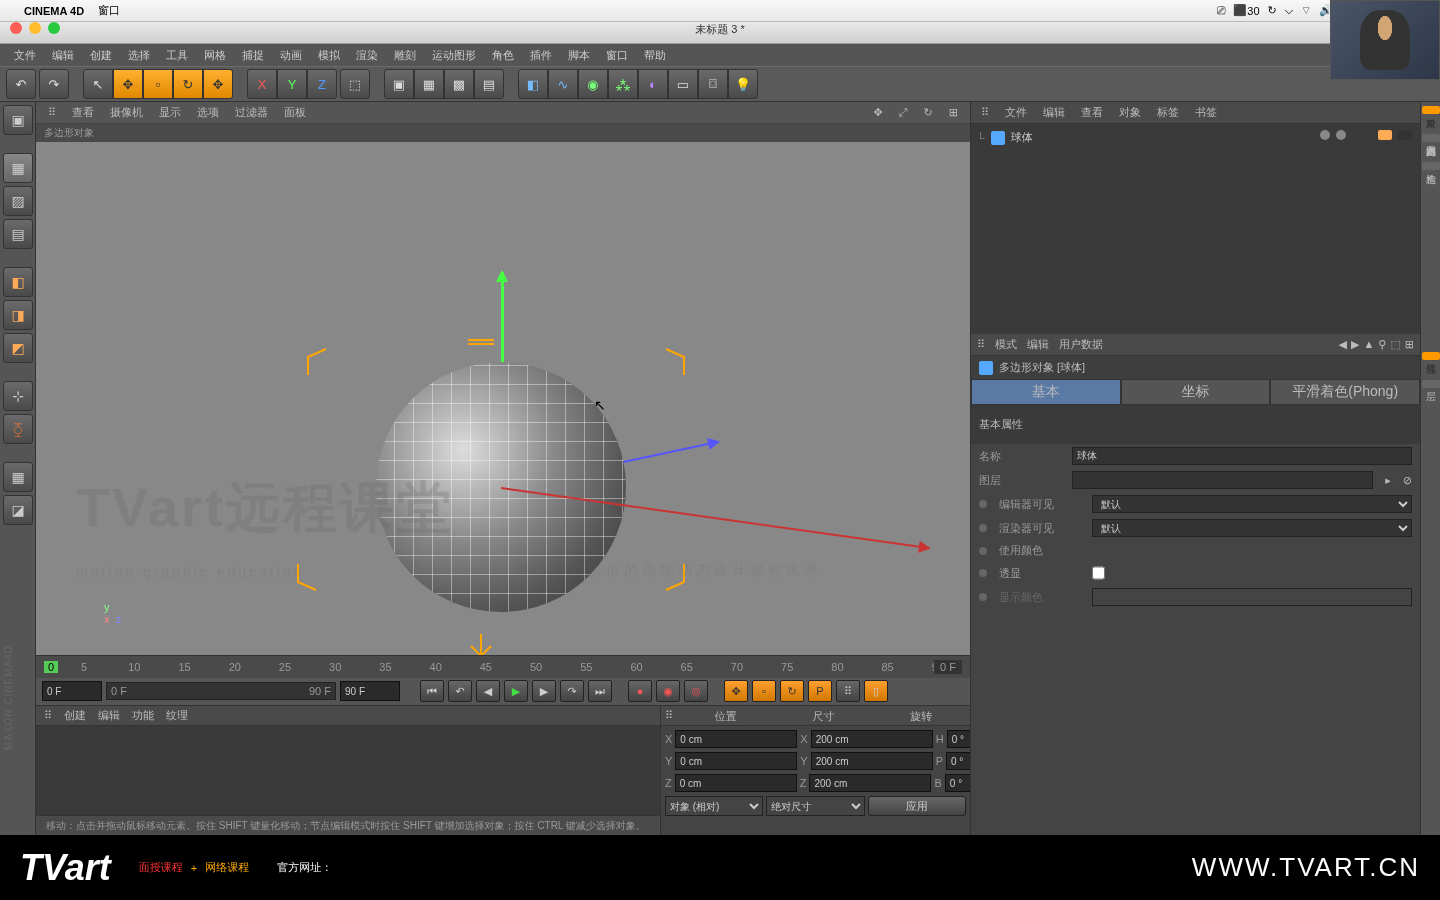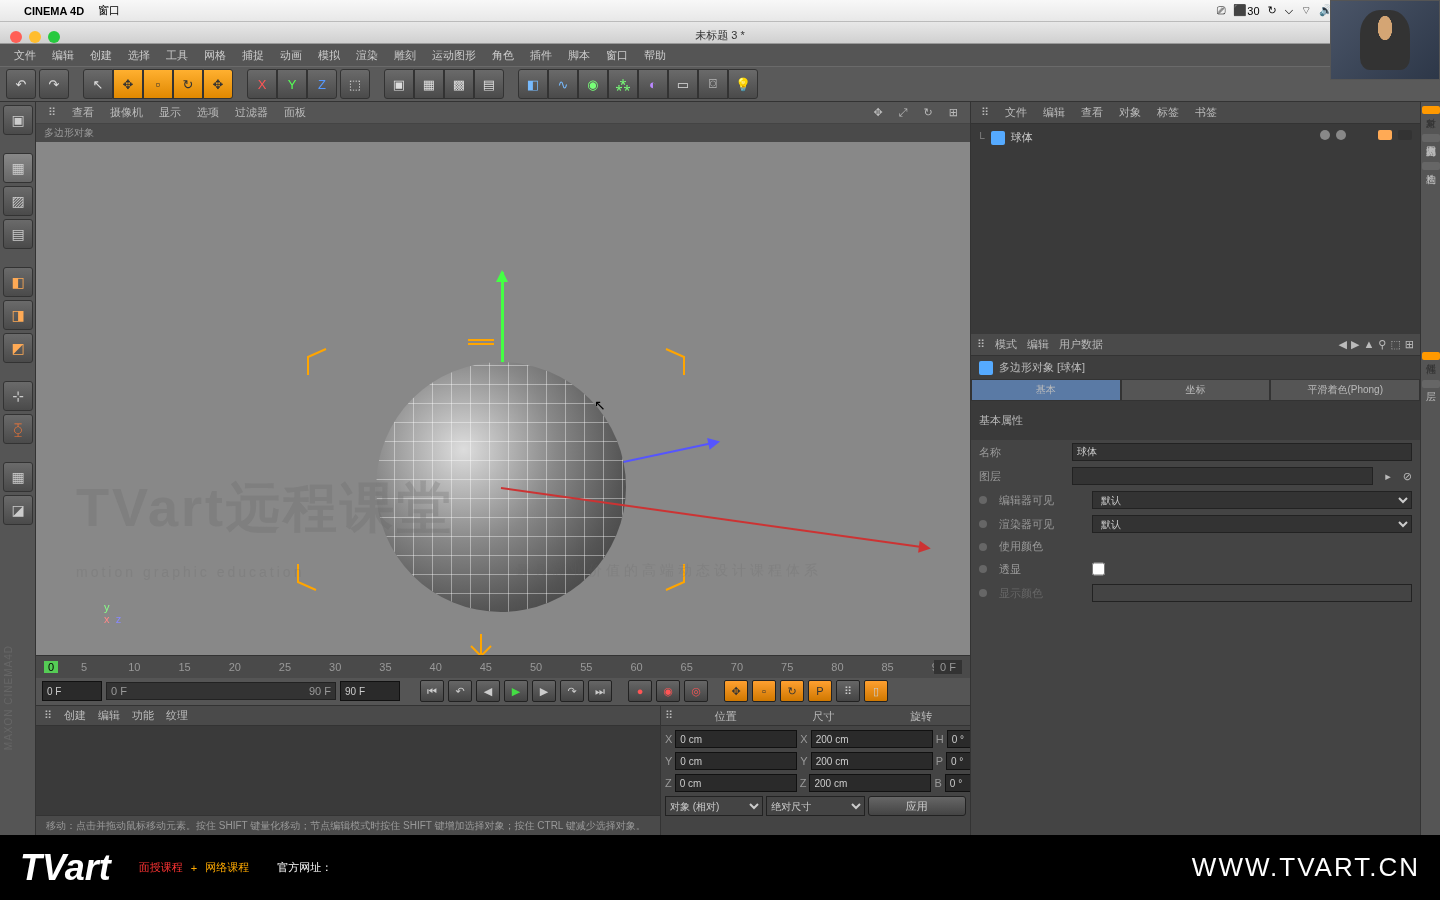--- a/index.html
+++ b/index.html
@@ -2,21 +2,21 @@
 <html><head>
 <meta charset="utf-8">
 <style>
 *{margin:0;padding:0;box-sizing:border-box;font-family:"Lucida Grande","Microsoft YaHei",sans-serif;font-size:11px;user-select:none}
 body{background:#444;overflow:hidden;width:1440px;height:900px;position:relative}
 .macbar{height:22px;background:linear-gradient(#f8f8f8,#e8e8e8);display:flex;align-items:center;padding:0 10px;gap:14px;border-bottom:1px solid #bbb}
 .macbar .apple{font-size:14px}
 .macbar .appname{font-weight:bold}
 .macbar .right{margin-left:auto;display:flex;gap:8px;align-items:center;font-size:11px}
 .macbar .right span{display:inline-flex;align-items:center}
-.titlebar{height:22px;background:linear-gradient(#e8e8e8,#d0d0d0);display:flex;align-items:flex-end;position:relative;border-bottom:1px solid #999}
+.titlebar{height:22px;background:linear-gradient(#e8e8e8,#d0d0d0);display:flex;align-items:flex-start;position:relative;border-bottom:1px solid #999}
 .traffic{display:flex;gap:7px;padding-left:10px}
 .traffic span{width:12px;height:12px;border-radius:50%;display:block}
 .tr{background:#ff5f56}.ty{background:#ffbd2e}.tg{background:#27c93f}
 .titlebar .title{position:absolute;left:50%;transform:translateX(-50%);color:#333}
 .menubar{height:22px;background:#555;display:flex;align-items:center;padding:0 8px;gap:4px;color:#ccc}
 .menubar span{padding:2px 6px;cursor:default}
 .menubar .mright{margin-left:auto;display:flex;align-items:center;gap:4px}
 .menubar .mright input{background:#333;border:1px solid #222;color:#ccc;width:40px;height:16px;font-size:10px;padding:0 3px}
 .toolbar{height:36px;background:#5a5a5a;border-top:1px solid #6a6a6a;border-bottom:1px solid #333;display:flex;align-items:center;padding:0 6px;gap:3px}
 .tbtn{width:30px;height:30px;background:linear-gradient(#6a6a6a,#4a4a4a);border:1px solid #333;border-radius:3px;display:flex;align-items:center;justify-content:center;color:#ddd;font-size:13px}
@@ -59,21 +59,21 @@
 .objlist{flex:0 0 210px;background:#3a3a3a;padding:4px;color:#ccc;position:relative}
 .objrow{display:flex;align-items:center;gap:6px;padding:2px}
 .objrow .oic{width:14px;height:14px;background:#5af;border-radius:2px}
 .objdots{position:absolute;right:8px;top:6px;display:flex;gap:6px}
 .objdots span{width:10px;height:10px;border-radius:50%}
 .attrpanel{flex:1;background:#444;color:#bbb;display:flex;flex-direction:column}
 .attrhead{height:22px;background:#4a4a4a;display:flex;align-items:center;padding:0 6px;gap:10px;border-bottom:1px solid #333}
 .attrhead .aright{margin-left:auto;display:flex;gap:4px;font-size:12px}
 .attrtitle{padding:4px 8px;background:#3e3e3e;display:flex;align-items:center;gap:6px}
 .attrtabs{display:flex}
-.attrtabs span{flex:1;text-align:center;padding:3px;background:#555;border:1px solid #333;font-size:10px}
+.attrtabs span{flex:1;text-align:center;padding:3px;background:#555;border:1px solid #333;font-size:14px}
 .attrtabs span.active{background:#5a7aa5}
 .attrsec{padding:12px 8px;background:#3a3a3a;font-size:11px}
 .attrrow{display:flex;align-items:center;padding:3px 8px;gap:8px}
 .attrrow label{width:85px;color:#999}
 .attrrow .dot{width:8px;height:8px;border-radius:50%;background:#666;margin-right:4px}
 .attrrow input,.attrrow select{flex:1;background:#333;border:1px solid #222;color:#ccc;height:18px;padding:0 4px;font-size:10px}
 .rside{width:20px;background:#555;border-left:1px solid #333;display:flex;flex-direction:column;align-items:center;padding-top:4px;gap:20px}
 .rside span{writing-mode:vertical-rl;font-size:10px;color:#888;padding:4px 2px;background:#f90;color:#333;border-radius:2px}
 .rside span.grey{background:#666;color:#bbb}
 .timeline{height:50px;background:#555;border-top:1px solid #333;display:flex;flex-direction:column}

